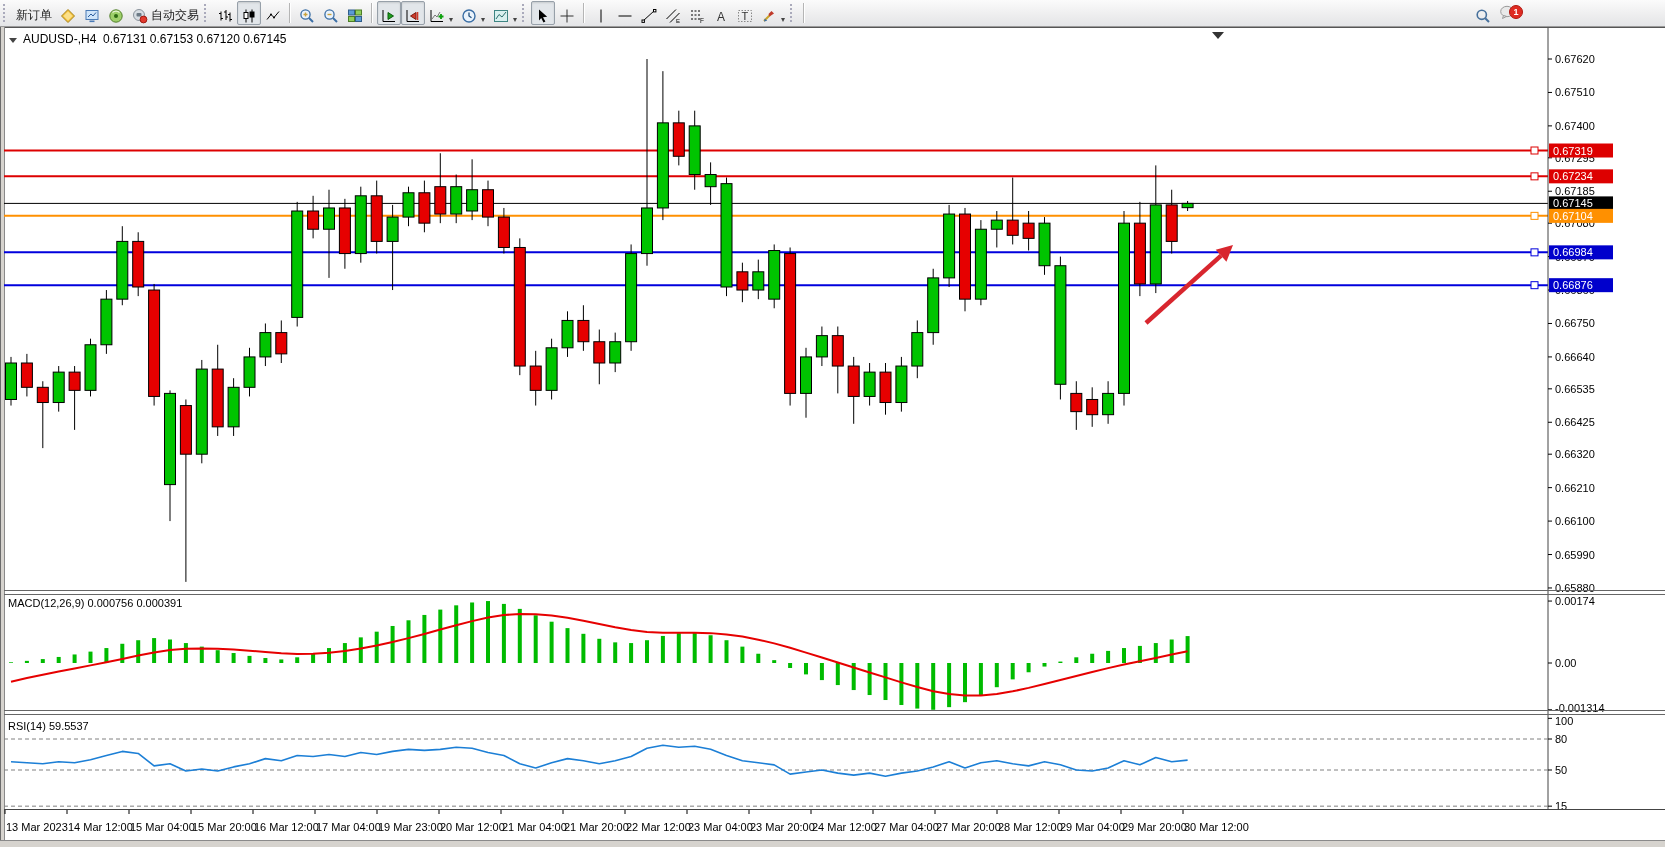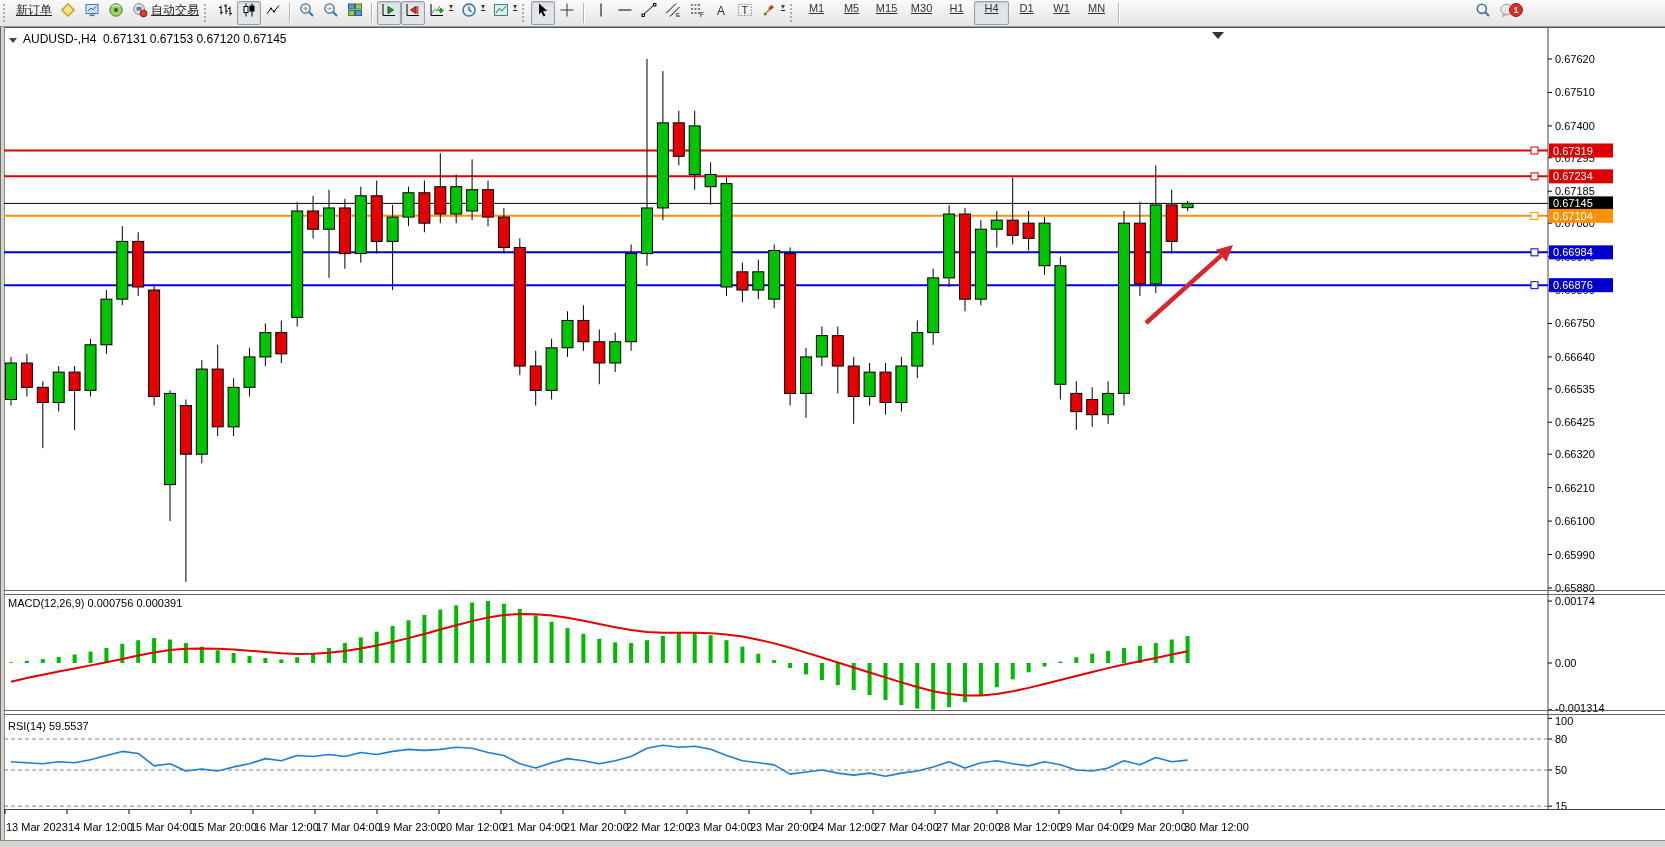--- a/index.html
+++ b/index.html
@@ -1,21 +1,21 @@
 <!DOCTYPE html>
 <html><head>
 <meta charset="utf-8">
 <style>
   html,body{margin:0;padding:0;background:#d6d3ce;width:1665px;height:847px;overflow:hidden;
     font-family:"Liberation Sans", sans-serif;}
   
   .toolbar{position:relative;z-index:5;height:27px;background:linear-gradient(#fbfbfb,#ededee 60%,#e4e5e7);
     border-bottom:1px solid #9a9a9a;display:flex;align-items:center;padding:0 2px;box-sizing:border-box;}
-  .tb-btn{display:flex;align-items:flex-start;gap:3px;height:22px;padding:0 3px;border:1px solid transparent;
-    border-radius:2px;background:transparent;font-size:12px;color:#222;cursor:default;flex:0 0 auto;text-decoration:underline;}
+  .tb-btn{display:flex;align-items:flex-end;gap:3px;height:22px;padding:0 3px;border:1px solid transparent;
+    border-radius:2px;background:transparent;font-size:12px;color:#222;cursor:default;flex:0 0 auto;}
   .tb-btn.pressed{background:#e2e6ea;border:1px solid #97a0a9;box-shadow:inset 0 1px 2px rgba(0,0,0,.12);}
   .tb-sep{width:1px;height:20px;background:#b5b5b5;border-right:1px solid #fff;margin:0 4px;flex:0 0 auto;}
   .tb-grip{width:4px;height:18px;border-left:2px dotted #aab;margin:0 3px 0 1px;flex:0 0 auto;}
   .tf-btn{width:27px;justify-content:center;font-size:11px;color:#333;font-weight:400;}
   .caret{font-size:8px;color:#444;margin-left:1px;}
   .tb-spacer{flex:1 1 auto;}
   .icon16{width:16px;height:16px;display:block;}
   .bubble-wrap{position:relative;width:22px;height:20px;}
   .badge{position:absolute;right:-2px;top:1px;background:#df2b22;color:#fff;font-size:9px;font-weight:bold;
     width:12px;height:12px;border-radius:7px;text-align:center;line-height:12px;border:1px solid #b01810;}
@@ -201,31 +201,20 @@
   <div class="tb-btn">
     <svg class="icon16" viewBox="0 0 16 16">
         <path d="M3 13 L9 7" stroke="#c9a227" stroke-width="2"></path>
         <polygon points="10.5,3 13,5.5 8.5,8.5 7.5,6" fill="#c03a2b"></polygon>
         <polygon points="3,13.5 6.2,12.8 3.8,10.4" fill="#3a6ea5"></polygon>
       </svg>
     <span class="caret">▾</span>
   </div>
 
   <div class="tb-grip"></div>
-  <div id="tf-group" style="display:flex;align-items:center">
-      <div class="tb-btn tf-btn">M1</div>
-      <div class="tb-btn tf-btn">M5</div>
-      <div class="tb-btn tf-btn">M15</div>
-      <div class="tb-btn tf-btn">M30</div>
-      <div class="tb-btn tf-btn">H1</div>
-      <div class="tb-btn tf-btn pressed">H4</div>
-      <div class="tb-btn tf-btn">D1</div>
-      <div class="tb-btn tf-btn">W1</div>
-      <div class="tb-btn tf-btn">MN</div>
-    </div>
   <div class="tb-sep"></div>
 
   <div class="tb-spacer"></div>
   <div class="tb-btn">
     <svg class="icon16" viewBox="0 0 16 16">
         <circle cx="6.8" cy="6.8" r="4.6" fill="none" stroke="#46709c" stroke-width="1.6"></circle>
         <line x1="10.2" y1="10.2" x2="14" y2="14" stroke="#46709c" stroke-width="2"></line>
       </svg>
   </div>
   <div class="tb-btn" style="margin-right:138px">

